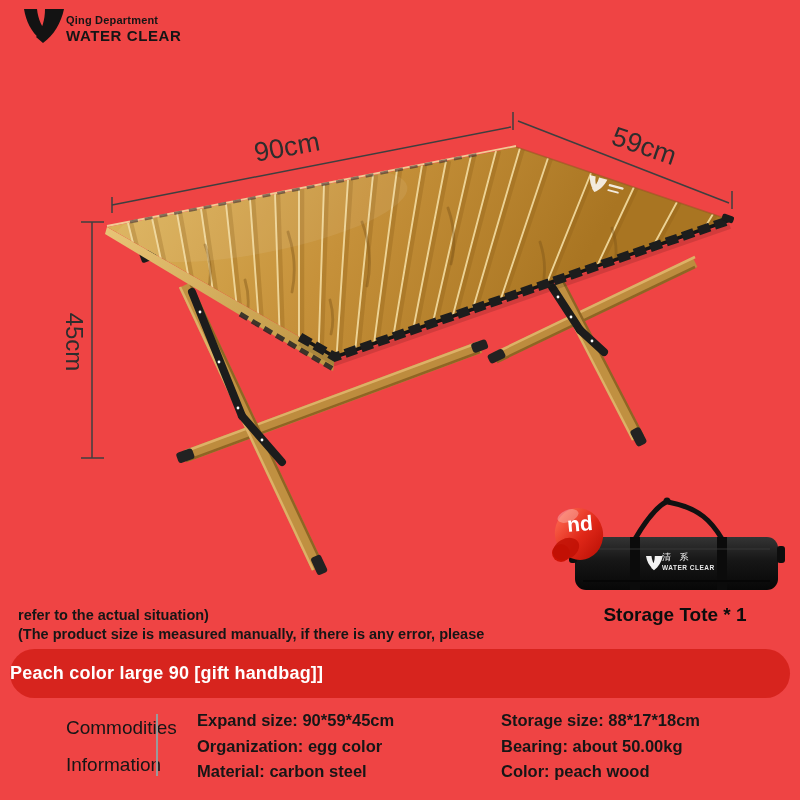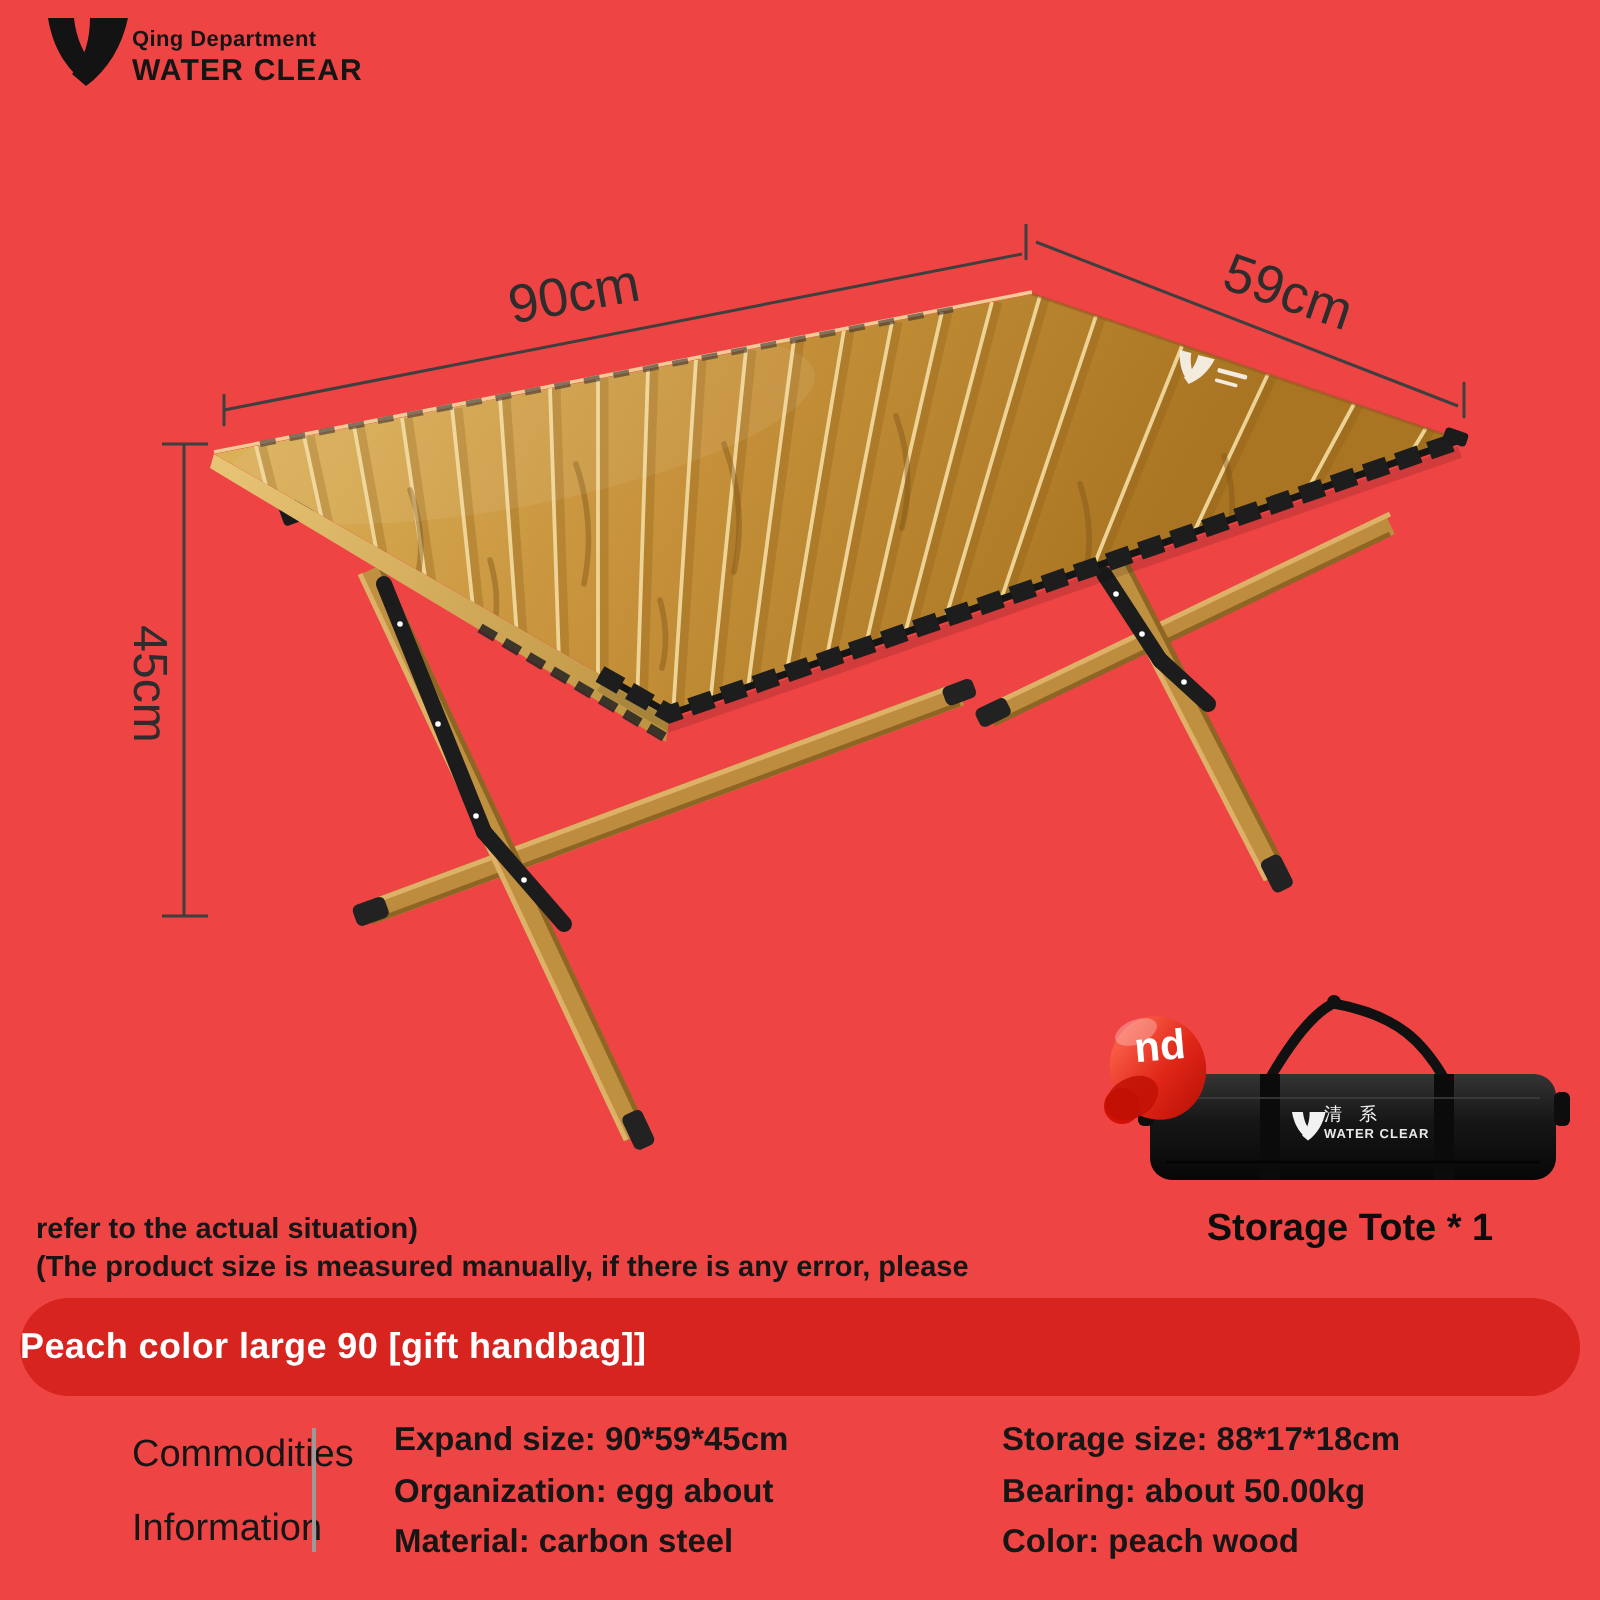--- a/index.html
+++ b/index.html
@@ -214,20 +214,20 @@
     <div>(The product size is measured manually, if there is any error, please</div>
   </div>
 
   <div class="abs banner" style="background: rgb(215, 36, 30);">Peach color large 90 [gift handbag]]</div>
 
   <div class="abs spec-label spec-label1">Commodities</div>
   <div class="abs spec-label spec-label2">Information</div>
   <div class="abs spec-divider"></div>
 
   <div class="abs spec spec-l row1">Expand size: 90*59*45cm</div>
-  <div class="abs spec spec-l row2">Organization: egg about</div>
+  <div class="abs spec spec-l row2">Organization: egg color</div>
   <div class="abs spec spec-l row3">Material: carbon steel</div>
 
   <div class="abs spec spec-r row1">Storage size: 88*17*18cm</div>
   <div class="abs spec spec-r row2">Bearing: about 50.00kg</div>
   <div class="abs spec spec-r row3">Color: peach wood</div>
 
 </div>
 
 </body></html>

